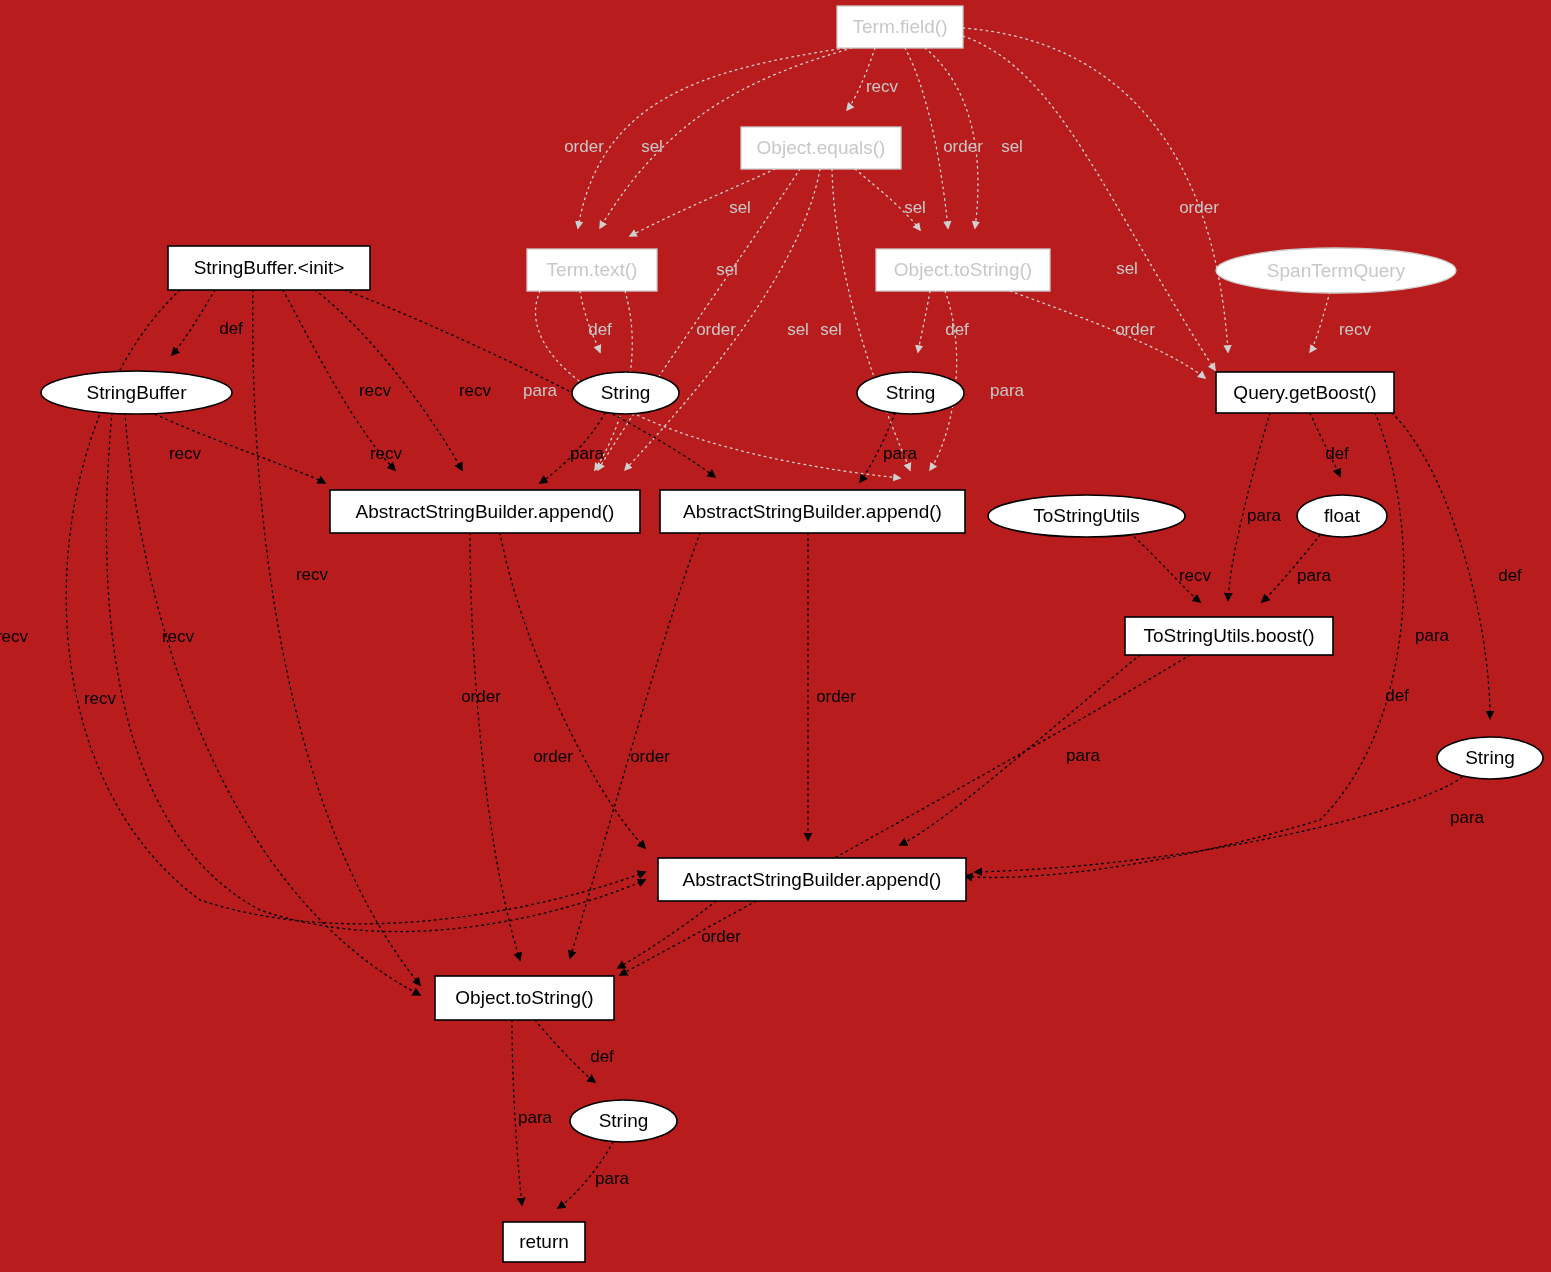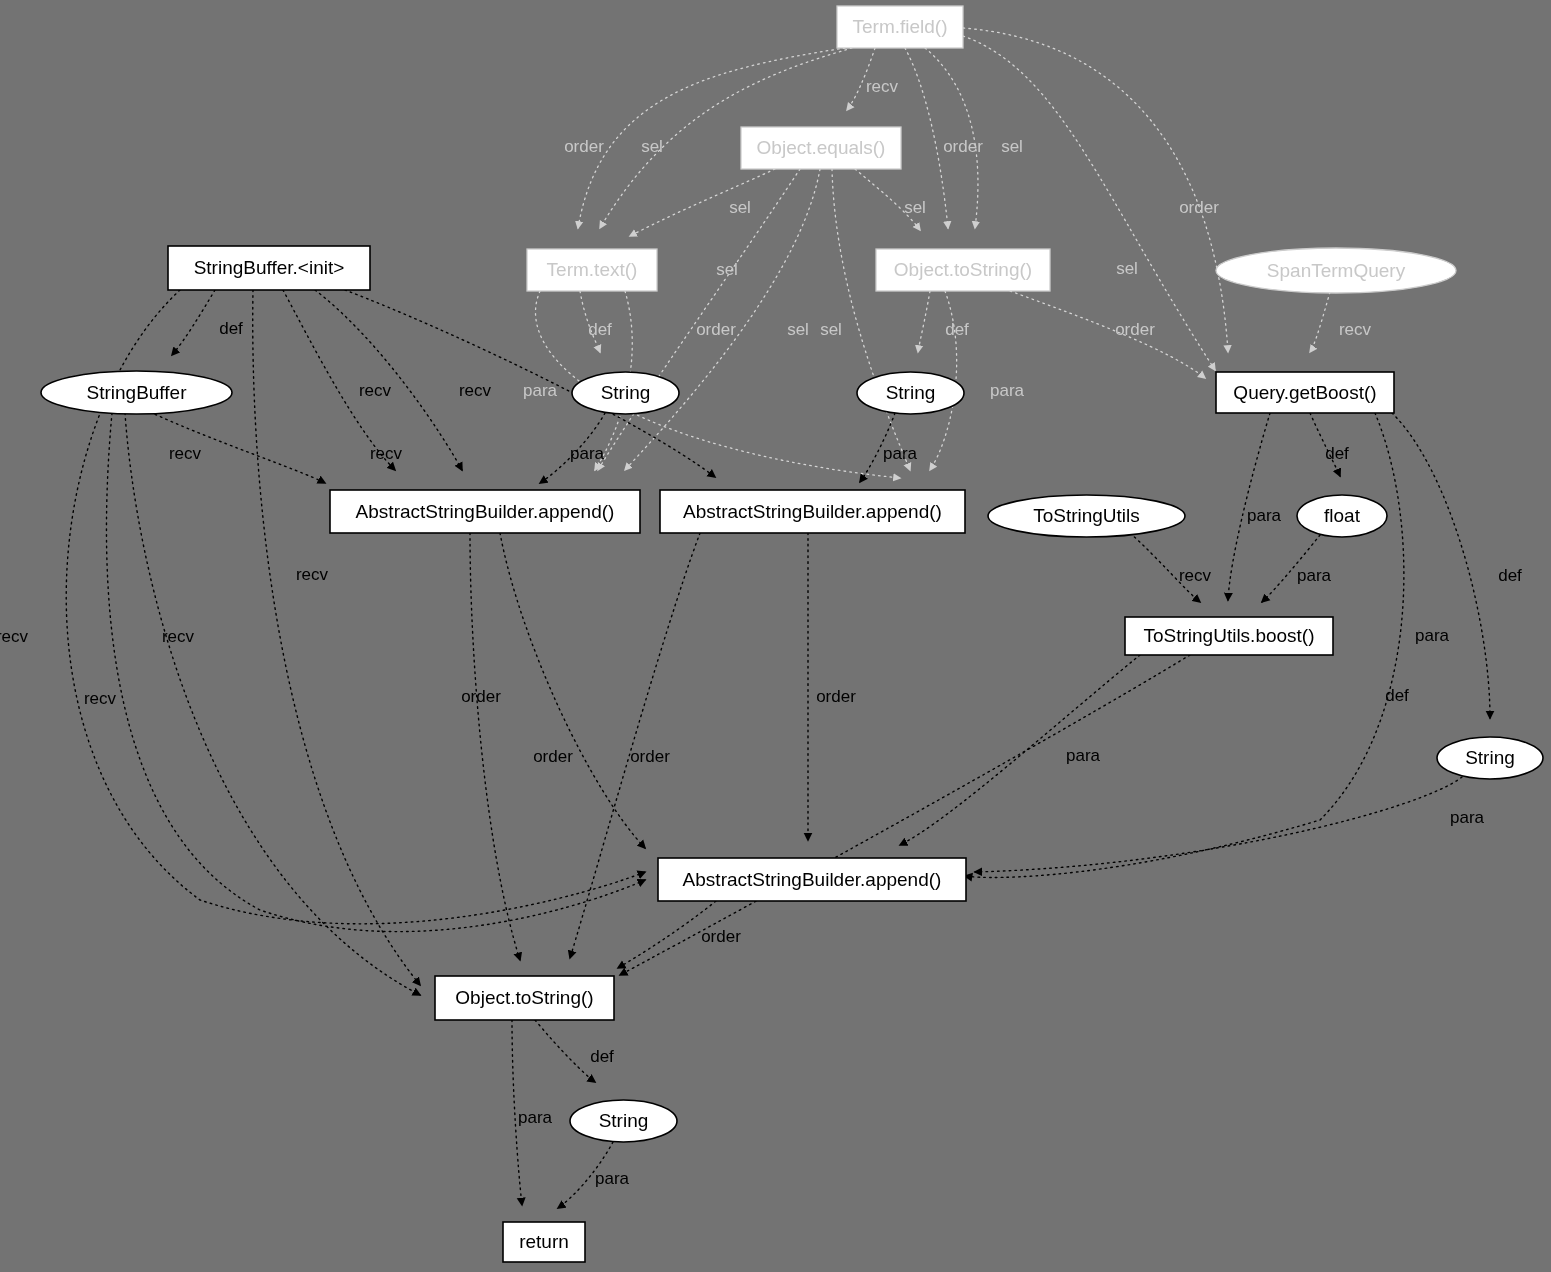--- a/index.html
+++ b/index.html
@@ -4,21 +4,21 @@
 <style>
   html, body {
     margin: 0;
     padding: 0;
     background: #ffffff;
   }
   #canvas-wrap {
     position: relative;
     width: 1551px;
     height: 1272px;
-    background: #737373;
+    background: #b91c1c;
     font-family: "Liberation Sans", sans-serif;
   }
   svg#graph {
     display: block;
     width: 1551px;
     height: 1272px;
   }
   .node-box {
     fill: #ffffff;
     stroke: #000000;

